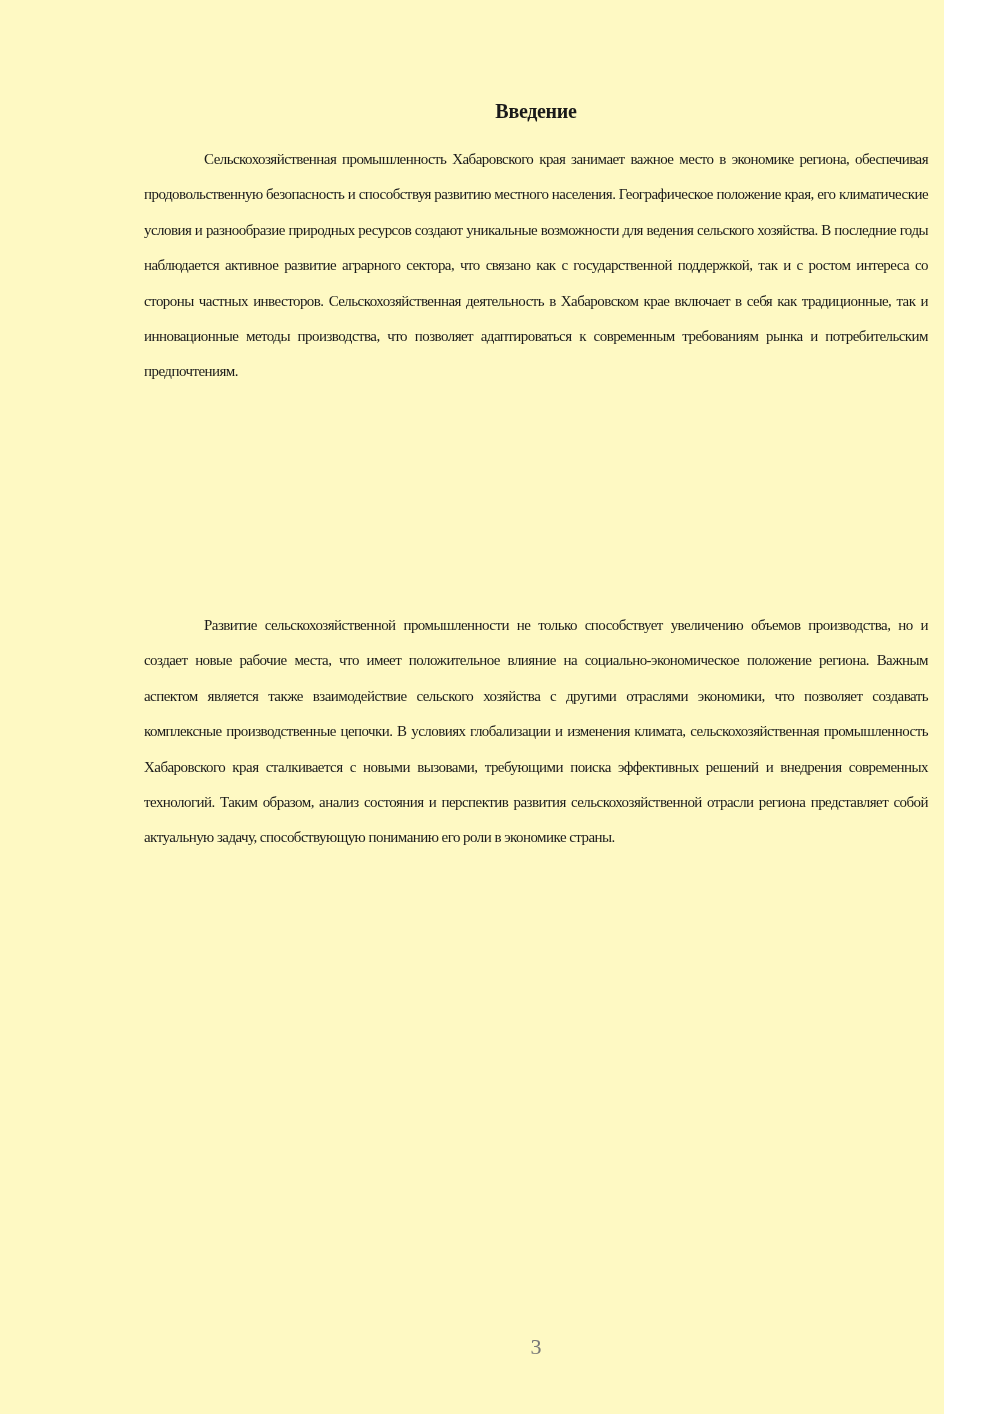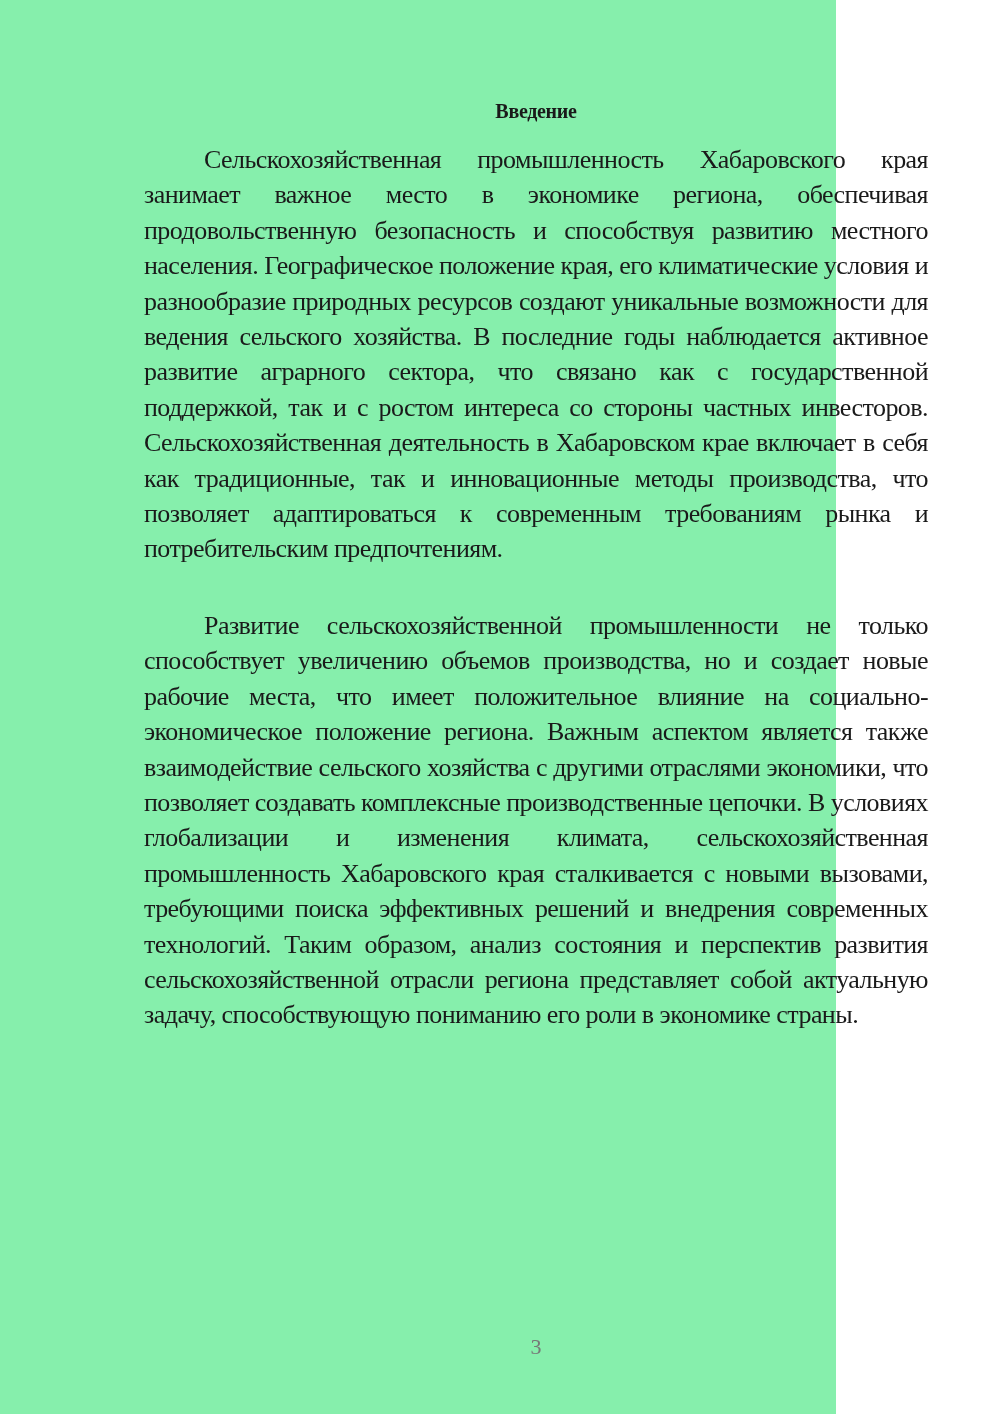--- a/index.html
+++ b/index.html
@@ -11,40 +11,40 @@
       width: 1000px;
       height: 1414px;
       position: relative;
       overflow: hidden;
       font-family: "Liberation Serif", "DejaVu Serif", serif;
       color: #1a1a1a;
     }
     .page {
       position: absolute;
       left: 0; top: 0;
-      width: 836px;
+      width: 944px;
       height: 1414px;
-      background: #86efac;
+      background: #fef9c3;
     }
     .title {
       position: absolute;
       left: 0;
       width: 1072px;
       top: 97px;
       text-align: center;
       font-weight: bold;
       font-size: 20px;
       line-height: 28px;
       letter-spacing: -0.3px;
     }
     .para {
       position: absolute;
       left: 144px;
       width: 784px;
-      font-size: 26px;
+      font-size: 15px;
       line-height: 35.4px;
       text-align: justify;
       text-align-last: left;
       text-indent: 60px;
       letter-spacing: -0.55px;
       word-spacing: 0px;
       margin: 0;
     }
     .para1 { top: 142px; }
     .para2 { top: 608px; }

